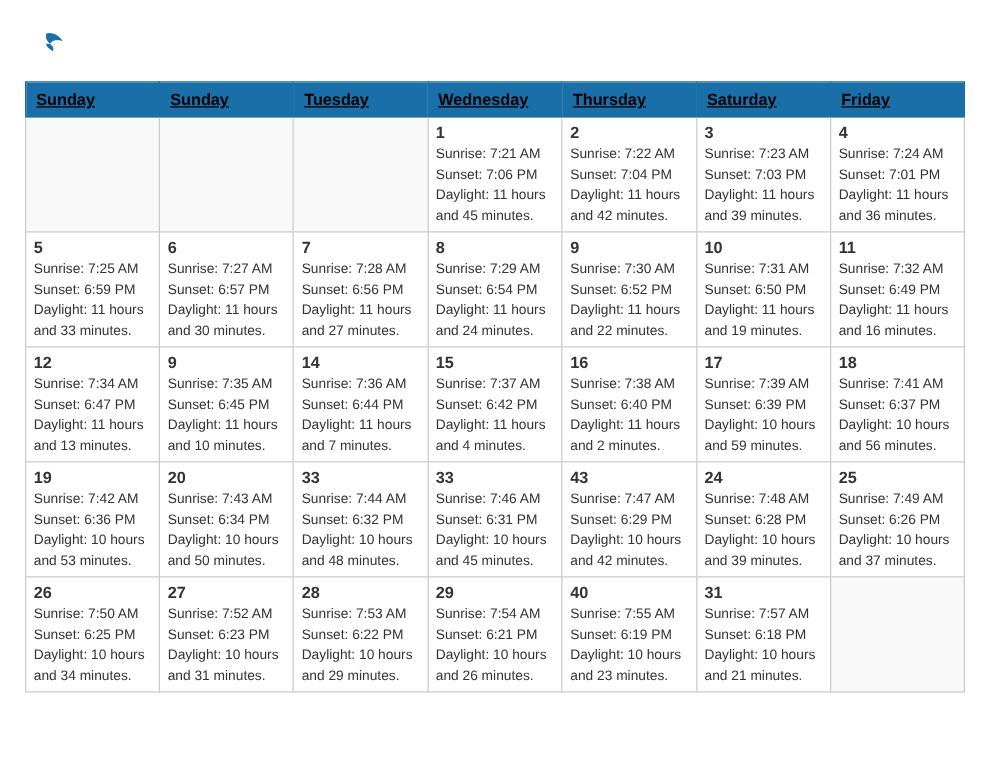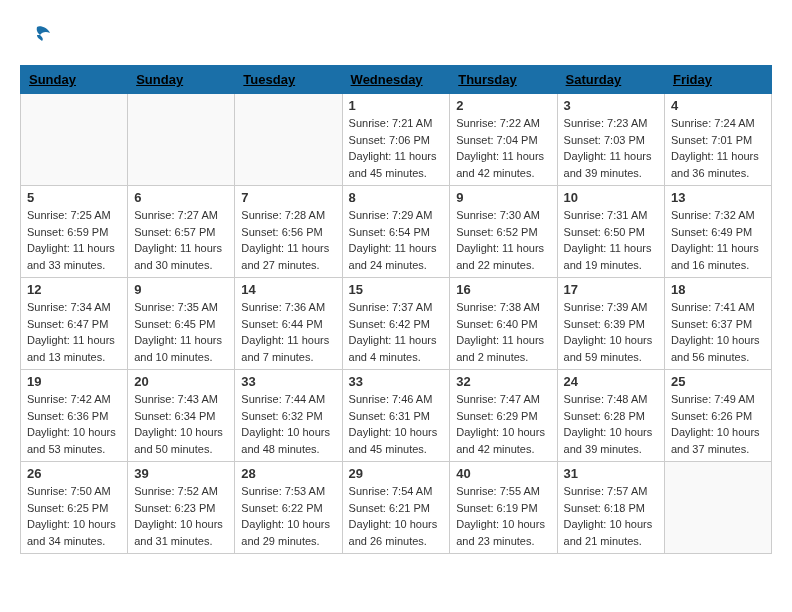--- a/index.html
+++ b/index.html
@@ -159,21 +159,21 @@
         </td>
         <td>
           <div class="day-number">9</div>
           <div class="day-info">Sunrise: 7:30 AM<br>Sunset: 6:52 PM<br>Daylight: 11 hours<br>and 22 minutes.</div>
         </td>
         <td>
           <div class="day-number">10</div>
           <div class="day-info">Sunrise: 7:31 AM<br>Sunset: 6:50 PM<br>Daylight: 11 hours<br>and 19 minutes.</div>
         </td>
         <td>
-          <div class="day-number">13</div>
+          <div class="day-number">11</div>
           <div class="day-info">Sunrise: 7:32 AM<br>Sunset: 6:49 PM<br>Daylight: 11 hours<br>and 16 minutes.</div>
         </td>
       </tr>
       <tr>
         <td>
           <div class="day-number">12</div>
           <div class="day-info">Sunrise: 7:34 AM<br>Sunset: 6:47 PM<br>Daylight: 11 hours<br>and 13 minutes.</div>
         </td>
         <td>
           <div class="day-number">9</div>
@@ -211,39 +211,39 @@
         </td>
         <td>
           <div class="day-number">33</div>
           <div class="day-info">Sunrise: 7:44 AM<br>Sunset: 6:32 PM<br>Daylight: 10 hours<br>and 48 minutes.</div>
         </td>
         <td>
           <div class="day-number">33</div>
           <div class="day-info">Sunrise: 7:46 AM<br>Sunset: 6:31 PM<br>Daylight: 10 hours<br>and 45 minutes.</div>
         </td>
         <td>
-          <div class="day-number">32</div>
+          <div class="day-number">43</div>
           <div class="day-info">Sunrise: 7:47 AM<br>Sunset: 6:29 PM<br>Daylight: 10 hours<br>and 42 minutes.</div>
         </td>
         <td>
           <div class="day-number">24</div>
           <div class="day-info">Sunrise: 7:48 AM<br>Sunset: 6:28 PM<br>Daylight: 10 hours<br>and 39 minutes.</div>
         </td>
         <td>
           <div class="day-number">25</div>
           <div class="day-info">Sunrise: 7:49 AM<br>Sunset: 6:26 PM<br>Daylight: 10 hours<br>and 37 minutes.</div>
         </td>
       </tr>
       <tr>
         <td>
           <div class="day-number">26</div>
           <div class="day-info">Sunrise: 7:50 AM<br>Sunset: 6:25 PM<br>Daylight: 10 hours<br>and 34 minutes.</div>
         </td>
         <td>
-          <div class="day-number">39</div>
+          <div class="day-number">27</div>
           <div class="day-info">Sunrise: 7:52 AM<br>Sunset: 6:23 PM<br>Daylight: 10 hours<br>and 31 minutes.</div>
         </td>
         <td>
           <div class="day-number">28</div>
           <div class="day-info">Sunrise: 7:53 AM<br>Sunset: 6:22 PM<br>Daylight: 10 hours<br>and 29 minutes.</div>
         </td>
         <td>
           <div class="day-number">29</div>
           <div class="day-info">Sunrise: 7:54 AM<br>Sunset: 6:21 PM<br>Daylight: 10 hours<br>and 26 minutes.</div>
         </td>

